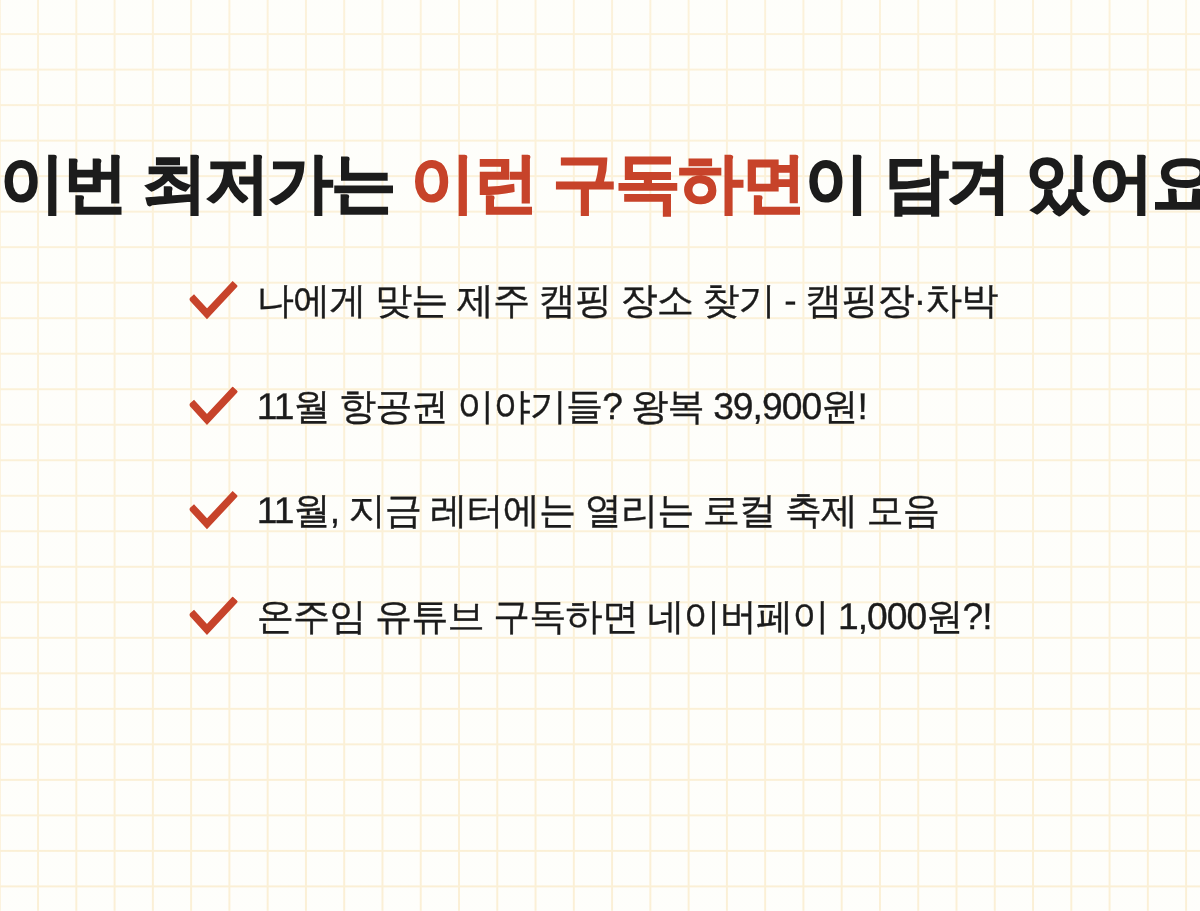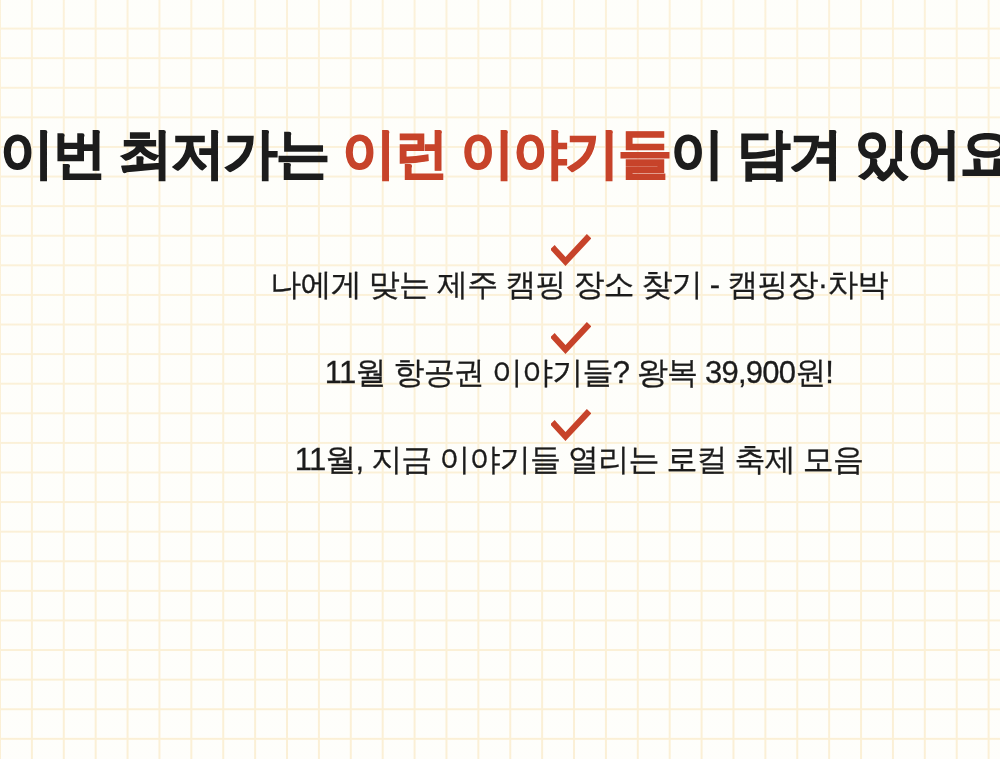--- a/index.html
+++ b/index.html
@@ -72,24 +72,22 @@
     width: 1000px;
     margin: 0;
     padding: 0;
     list-style: none;
   }
 
   .toc-item {
     position: relative;
     height: 87.5px;
     display: flex;
-    align-items: center;
     padding-left: 158px;
     box-sizing: border-box;
-    flex-direction: column;
   }
 
   .check-icon {
     flex: 0 0 auto;
     width: 40px;
     height: 34px;
     margin-right: 16px;
     display: block;
   }
 
@@ -111,21 +109,21 @@
   }
 </style>
 </head>
 <body>
 
 <div class="page">
   <div class="paper-wash"></div>
 
   <div class="content">
 
-    <h1 class="headline"><span>이번 최저가는 </span><span class="accent">이런 이야기들</span><span>이 담겨 있어요!</span></h1>
+    <h1 class="headline"><span>이번 최저가는 </span><span class="accent">이런 구독하면</span><span>이 담겨 있어요!</span></h1>
 
     <ul class="toc-list">
 
       <li class="toc-item">
         <span class="check-icon">
           <svg viewBox="0 0 40 34" xmlns="http://www.w3.org/2000/svg" aria-hidden="true">
             <path d="M3.5 15.5 L14.5 27.5 L36 4.5" fill="none" stroke="#C7432A" stroke-width="6.2" stroke-linecap="square" stroke-linejoin="miter"></path>
           </svg>
         </span>
         <span class="toc-text">나에게 맞는 제주 캠핑 장소 찾기 - 캠핑장·차박</span>
@@ -140,20 +138,28 @@
         <span class="toc-text">11월 항공권 이야기들? 왕복 39,900원!</span>
       </li>
 
 
       <li class="toc-item">
         <span class="check-icon">
           <svg viewBox="0 0 40 34" xmlns="http://www.w3.org/2000/svg" aria-hidden="true">
             <path d="M3.5 15.5 L14.5 27.5 L36 4.5" fill="none" stroke="#C7432A" stroke-width="6.2" stroke-linecap="square" stroke-linejoin="miter"></path>
           </svg>
         </span>
-        <span class="toc-text">11월, 지금 이야기들 열리는 로컬 축제 모음</span>
+        <span class="toc-text">11월, 지금 레터에는 열리는 로컬 축제 모음</span>
       </li>
 
+      <li class="toc-item">
+        <span class="check-icon">
+          <svg viewBox="0 0 40 34" xmlns="http://www.w3.org/2000/svg" aria-hidden="true">
+            <path d="M3.5 15.5 L14.5 27.5 L36 4.5" fill="none" stroke="#C7432A" stroke-width="6.2" stroke-linecap="square" stroke-linejoin="miter"></path>
+          </svg>
+        </span>
+        <span class="toc-text">온주임 유튜브 구독하면 네이버페이 1,000원?!</span>
+      </li>
 
 
     </ul>
   </div>
 </div>
 
 </body></html>

